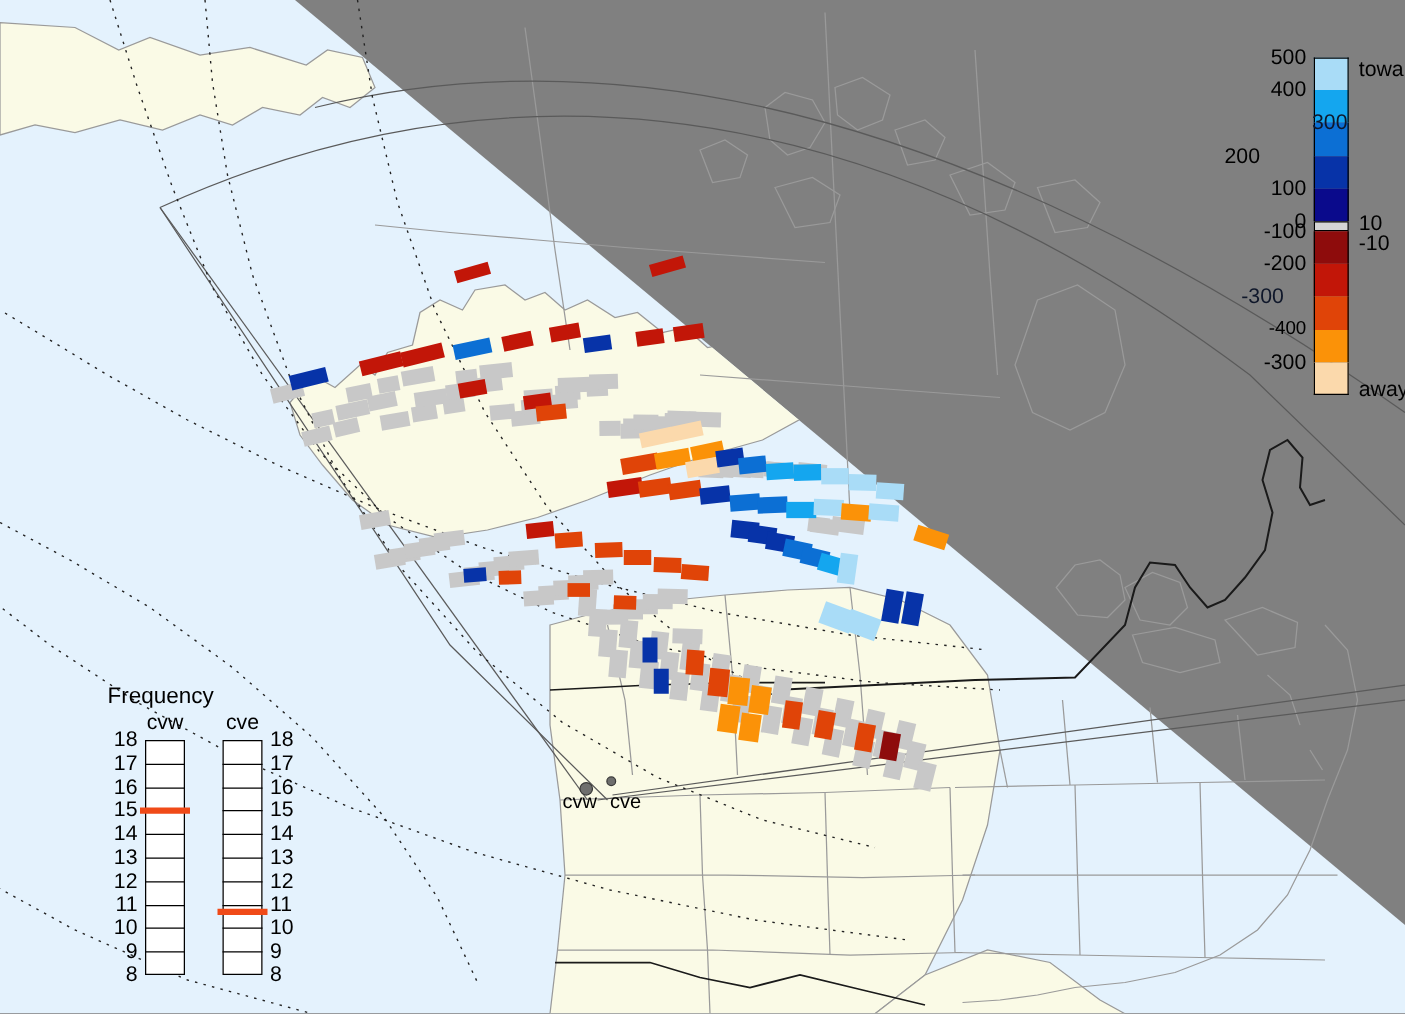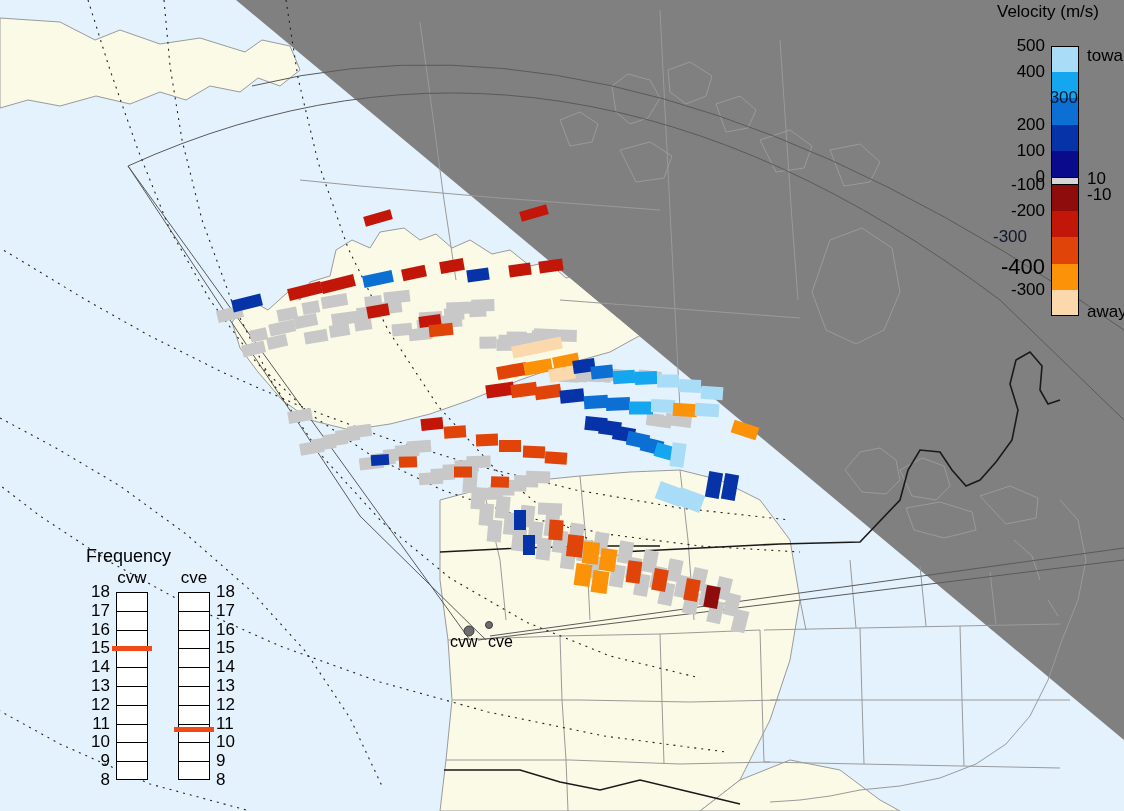--- a/index.html
+++ b/index.html
@@ -311,23 +311,20 @@
         <rect x="705" y="586" width="14" height="22" fill="#8E0C0C" transform="rotate(10 712 597)"></rect>
       </g>
 
     <g>
       <circle cx="469" cy="631" r="5" fill="#6E6E6E" stroke="#3A3A3A" stroke-width="1"></circle>
       <circle cx="489" cy="625" r="3.5" fill="#6E6E6E" stroke="#3A3A3A" stroke-width="1"></circle>
     </g>
   </svg>
 
 
-  <div id="cbar">
-    <div class="cbtitle">Velocity (m/s)</div>
-  </div>
   <div id="cbar-host" style="position:absolute;left:0;top:0;width:1124px;height:340px;pointer-events:none;"></div>
 
   <div id="freq">
     <div class="ftitle">Frequency</div>
   <div style="position: absolute; left: 25px; top: 22px; width: 42px; text-align: center; font-size: 17px; color: rgb(0, 0, 0);">cvw</div>
       <div style="position: absolute; left: 30px; top: 46px; width: 32px; height: 188px; background: rgb(255, 255, 255); border: 1.5px solid rgb(0, 0, 0); box-sizing: border-box;"></div>
       <div style="position: absolute; left: 30px; top: 64.8px; width: 32px; height: 0px; border-top: 1.2px solid rgb(0, 0, 0);"></div>
       <div style="position: absolute; left: 30px; top: 83.6px; width: 32px; height: 0px; border-top: 1.2px solid rgb(0, 0, 0);"></div>
       <div style="position: absolute; left: 30px; top: 102.4px; width: 32px; height: 0px; border-top: 1.2px solid rgb(0, 0, 0);"></div>
       <div style="position: absolute; left: 30px; top: 121.2px; width: 32px; height: 0px; border-top: 1.2px solid rgb(0, 0, 0);"></div>
@@ -383,25 +380,25 @@
     <div style="position: absolute; left: 1051px; top: 150.8px; width: 28px; height: 26.2px; background: rgb(10, 10, 140); border-left: 1px solid rgb(0, 0, 0); border-right: 1px solid rgb(0, 0, 0); box-sizing: border-box;"></div>
     <div style="position: absolute; left: 1051px; top: 177px; width: 28px; height: 8px; background: rgb(214, 214, 214); border-width: 1px; border-style: solid; border-color: rgb(0, 0, 0); box-sizing: border-box;"></div>
     <div style="position: absolute; left: 1051px; top: 185px; width: 28px; height: 26.2px; background: rgb(142, 12, 12); border-left: 1px solid rgb(0, 0, 0); border-right: 1px solid rgb(0, 0, 0); box-sizing: border-box;"></div>
     <div style="position: absolute; left: 1051px; top: 211.2px; width: 28px; height: 26.2px; background: rgb(194, 22, 8); border-left: 1px solid rgb(0, 0, 0); border-right: 1px solid rgb(0, 0, 0); box-sizing: border-box;"></div>
     <div style="position: absolute; left: 1051px; top: 237.4px; width: 28px; height: 26.2px; background: rgb(224, 68, 8); border-left: 1px solid rgb(0, 0, 0); border-right: 1px solid rgb(0, 0, 0); box-sizing: border-box;"></div>
     <div style="position: absolute; left: 1051px; top: 263.6px; width: 28px; height: 26.2px; background: rgb(251, 146, 8); border-left: 1px solid rgb(0, 0, 0); border-right: 1px solid rgb(0, 0, 0); box-sizing: border-box;"></div>
     <div style="position: absolute; left: 1051px; top: 289.8px; width: 28px; height: 26.2px; background: rgb(251, 217, 172); border-left: 1px solid rgb(0, 0, 0); border-right: 1px solid rgb(0, 0, 0); box-sizing: border-box; border-bottom: 1px solid rgb(0, 0, 0);"></div>
     <div class="cbtick" style="position: absolute; left: 993px; top: 46px; width: 52px; text-align: right; font-size: 17px; color: rgb(0, 0, 0); transform: translateY(-10px);">500</div>
     <div class="cbtick" style="position: absolute; left: 993px; top: 72.2px; width: 52px; text-align: right; font-size: 17px; color: rgb(0, 0, 0); transform: translateY(-10px);">400</div>
     <div class="cbtick" style="position: absolute; left: 1026px; top: 98.4px; width: 52px; text-align: right; font-size: 17px; color: #0f172a; transform: translateY(-10px);">300</div>
-    <div class="cbtick" style="position: absolute; left: 993px; top: 124.6px; width: 52px; text-align: right; font-size: 17px; color: rgb(0, 0, 0); transform: translateY(-10px);">200</div>
+    <div class="cbtick" style="position: absolute; left: 956px; top: 124.6px; width: 52px; text-align: right; font-size: 17px; color: rgb(0, 0, 0); transform: translateY(-10px);">200</div>
     <div class="cbtick" style="position: absolute; left: 993px; top: 150.8px; width: 52px; text-align: right; font-size: 17px; color: rgb(0, 0, 0); transform: translateY(-10px);">100</div>
     <div class="cbtick" style="position: absolute; left: 993px; top: 177px; width: 52px; text-align: right; font-size: 17px; color: rgb(0, 0, 0); transform: translateY(-10px);">0</div>
     <div class="cbtick" style="position: absolute; left: 993px; top: 185px; width: 52px; text-align: right; font-size: 17px; color: rgb(0, 0, 0); transform: translateY(-10px);">-100</div>
     <div class="cbtick" style="position: absolute; left: 993px; top: 211.2px; width: 52px; text-align: right; font-size: 17px; color: rgb(0, 0, 0); transform: translateY(-10px);">-200</div>
     <div class="cbtick" style="position: absolute; left: 993px; top: 237.4px; width: 52px; text-align: left; font-size: 17px; color: #0f172a; transform: translateY(-10px);">-300</div>
-    <div class="cbtick" style="position: absolute; left: 993px; top: 263.6px; width: 52px; text-align: right; font-size: 22px; color: rgb(0, 0, 0); transform: translateY(-10px);">-400</div>
+    <div class="cbtick" style="position: absolute; left: 993px; top: 263.6px; width: 52px; text-align: right; font-size: 15px; color: rgb(0, 0, 0); transform: translateY(-10px);">-400</div>
     <div class="cbtick" style="position: absolute; left: 993px; top: 289.8px; width: 52px; text-align: right; font-size: 17px; color: rgb(0, 0, 0); transform: translateY(-10px);">-300</div>
     <div style="position: absolute; left: 1087px; top: 56px; font-size: 17px; color: rgb(0, 0, 0); white-space: nowrap; transform: translateY(-10px);">toward</div>
     <div style="position: absolute; left: 1087px; top: 179px; font-size: 17px; color: rgb(0, 0, 0); white-space: nowrap; transform: translateY(-10px);">10</div>
     <div style="position: absolute; left: 1087px; top: 195px; font-size: 17px; color: rgb(0, 0, 0); white-space: nowrap; transform: translateY(-10px);">-10</div>
     <div style="position: absolute; left: 1087px; top: 312px; font-size: 17px; color: rgb(0, 0, 0); white-space: nowrap; transform: translateY(-10px);">away</div>
   </div>
 
 </body></html>

